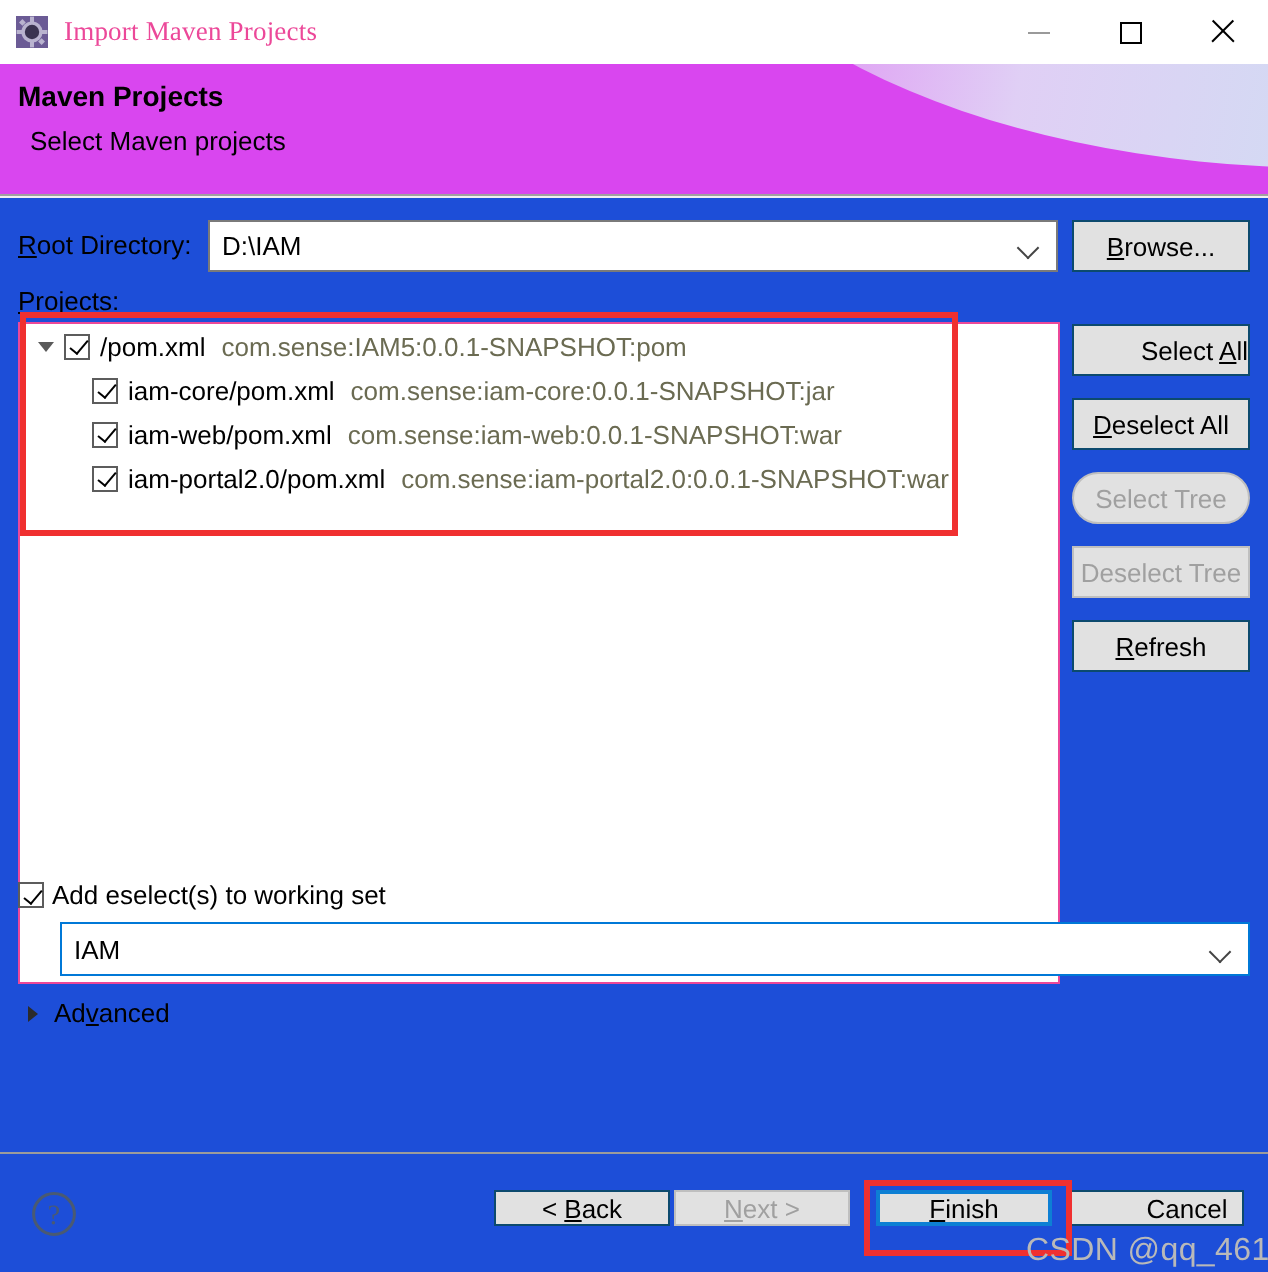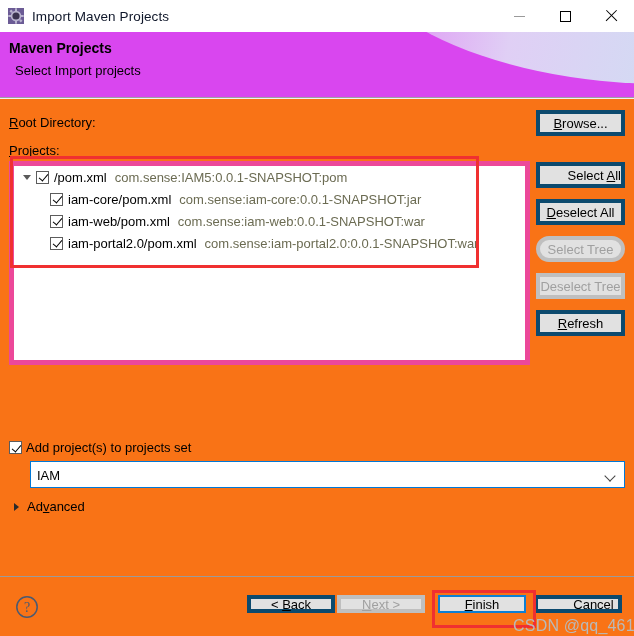--- a/index.html
+++ b/index.html
@@ -30,22 +30,23 @@
   }
   .title-icon {
     width: 16px; height: 16px;
     margin-left: 8px;
     margin-right: 8px;
     position: relative;
     flex: 0 0 auto;
   }
   .title-text {
     font-size: 13.5px;
-    color: #0f172a;
+    color: #ec4899;
     letter-spacing: 0.1px;
+    font-family: Liberation Serif, serif;
   }
   .win-buttons {
     position: absolute;
     right: 0; top: 0;
     height: 32px;
     display: flex;
   }
   .win-btn {
     width: 46px; height: 32px;
     display: flex;
@@ -111,21 +112,21 @@
     left: 0; bottom: 0;
     width: 634px; height: 1px;
     background: #a0a0a0;
   }
 
   
   .body-area {
     position: absolute;
     left: 0; top: 99px;
     width: 634px; height: 537px;
-    background: #f97316;
+    background: #1d4ed8;
   }
 
   .row-rootdir {
     position: absolute;
     left: 0; top: 11px;
     width: 634px; height: 26px;
   }
   .label-rootdir {
     position: absolute;
     left: 9px; top: 5px;
@@ -164,21 +165,21 @@
   }
   #rootdir-combo {
     position: absolute;
     left: 104px; top: 0;
     width: 425px; height: 26px;
   }
 
   .btn {
     box-sizing: border-box;
     background: #e1e1e1;
-    border: 4px solid #0c4a6e;
+    border: 1px solid #0c4a6e;
     font-family: "Liberation Sans", sans-serif;
     font-size: 13px;
     color: #000;
     display: flex;
     align-items: center;
     justify-content: center;
     cursor: default;
     user-select: none;
   }
   .btn.disabled {
@@ -194,23 +195,23 @@
 
   .label-projects {
     position: absolute;
     left: 9px; top: 44px;
     font-size: 13px;
   }
 
   .tree-box {
     position: absolute;
     left: 9px; top: 62px;
-    width: 521px; height: 204px;
+    width: 521px; height: 331px;
     background: #ffffff;
-    border: 5px solid #ec4899;
+    border: 1px solid #ec4899;
     box-sizing: border-box;
     overflow: hidden;
   }
   .tree-row {
     position: relative;
     height: 22px;
     display: flex;
     align-items: center;
     white-space: nowrap;
   }
@@ -379,28 +380,32 @@
     </div>
     <div class="win-btn close">
       <span class="close-glyph"></span>
     </div>
   </div>
 </div>
 
 <div class="header">
   <div class="header-swoosh"></div>
   <div class="header-title">Maven Projects</div>
-  <div class="header-sub">Select Import projects</div>
+  <div class="header-sub">Select Maven projects</div>
   <div class="header-rule"></div>
 </div>
 
 <div class="body-area">
 
   <div class="row-rootdir">
     <span class="label-rootdir"><span class="u">R</span>oot Directory:</span>
+    <div class="combo" id="rootdir-combo">
+      <span class="combo-text">D:\IAM</span>
+      <span class="chevron"></span>
+    </div>
     <div class="btn" id="browse-button">
       <span><span class="u">B</span>rowse...</span>
     </div>
   </div>
 
   <span class="label-projects"><span class="u">P</span>rojects:</span>
 
   <div class="tree-box">
 
     <div class="tree-row root">
@@ -441,21 +446,21 @@
   </div>
   <div class="btn side-btn disabled" style="top:174px;">
     <span>Deselect Tree</span>
   </div>
   <div class="btn side-btn" style="top:211px;">
     <span><span class="u">R</span>efresh</span>
   </div>
 
   <div class="chk-line">
     <span class="cb checked"></span>
-    <span class="chk-label">Add project(s) to projects set</span>
+    <span class="chk-label">Add eselect(s) to working set</span>
   </div>
 
   <div class="combo" id="workingset-combo">
     <span class="combo-text">IAM</span>
     <span class="chevron"></span>
   </div>
 
   <div class="advanced">
     <span class="adv-arrow"></span>
     <span class="adv-label">Ad<span class="u">v</span>anced</span>

